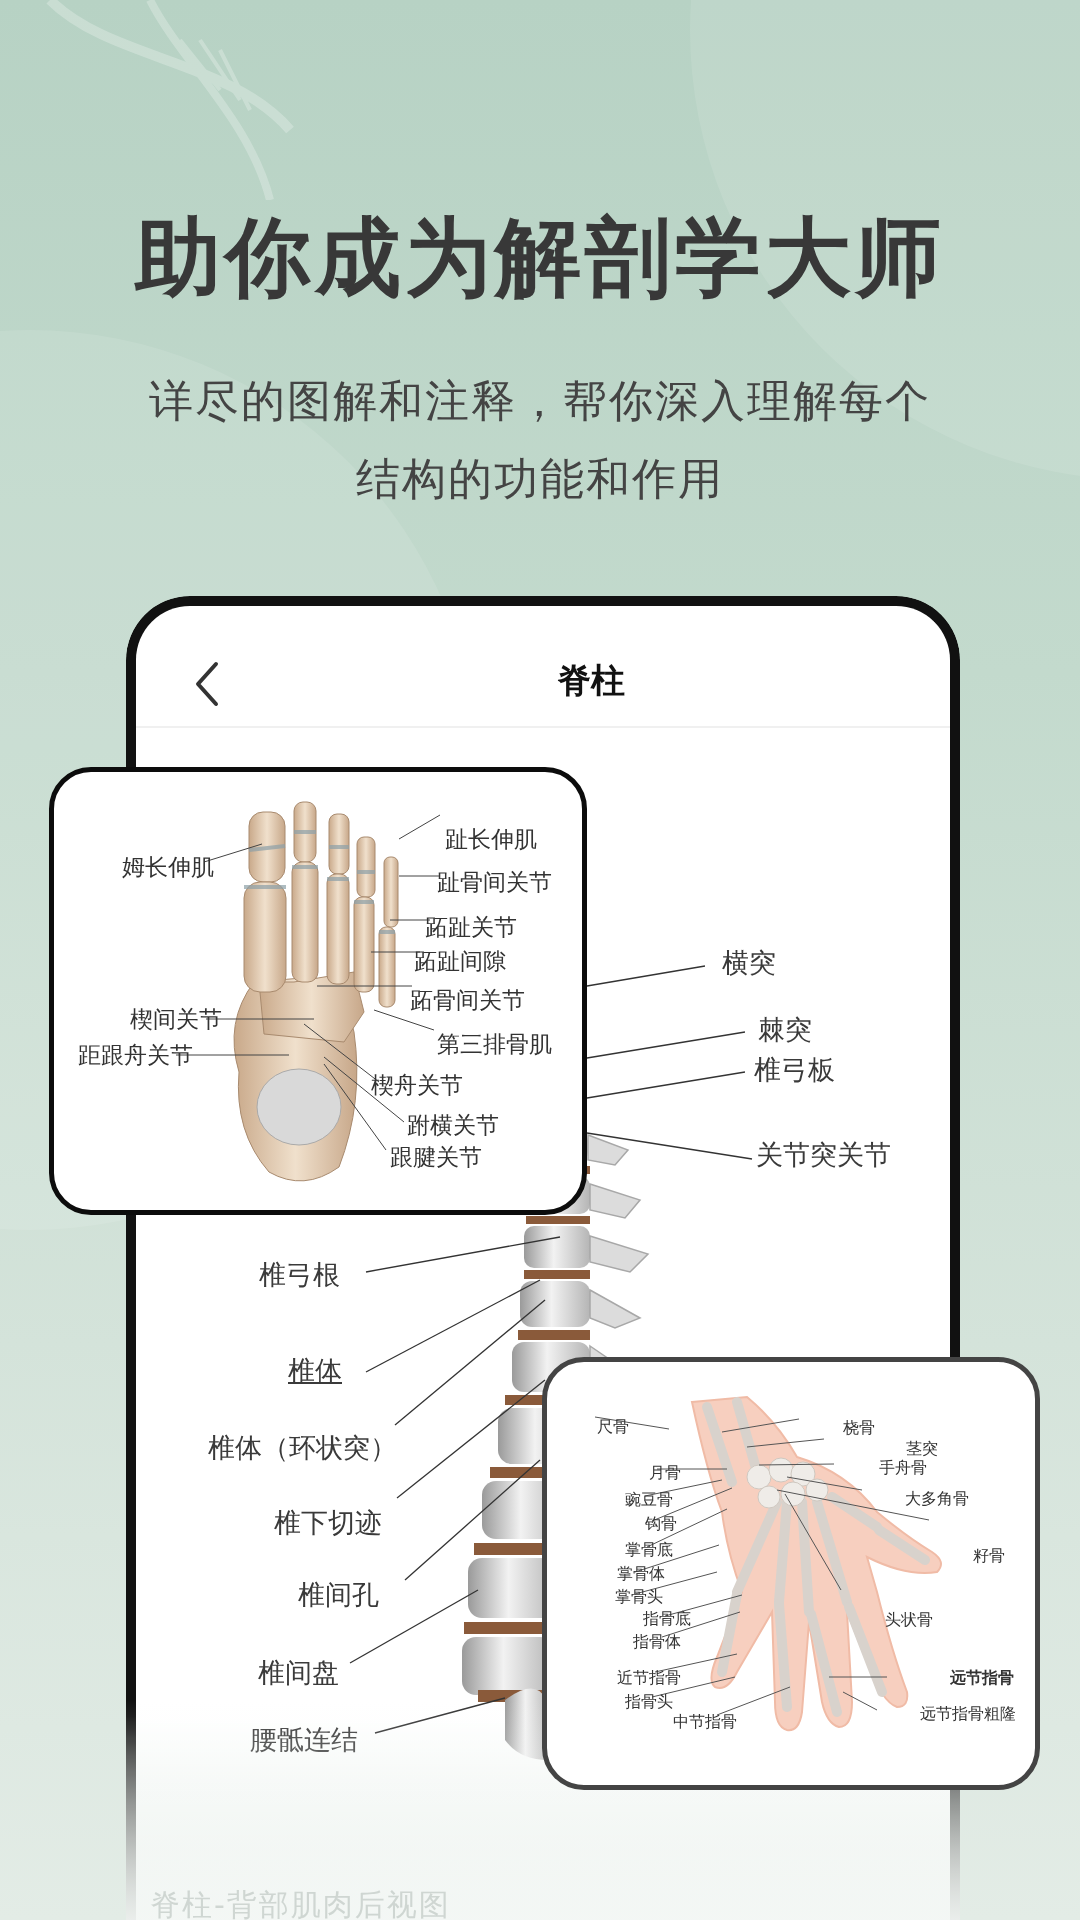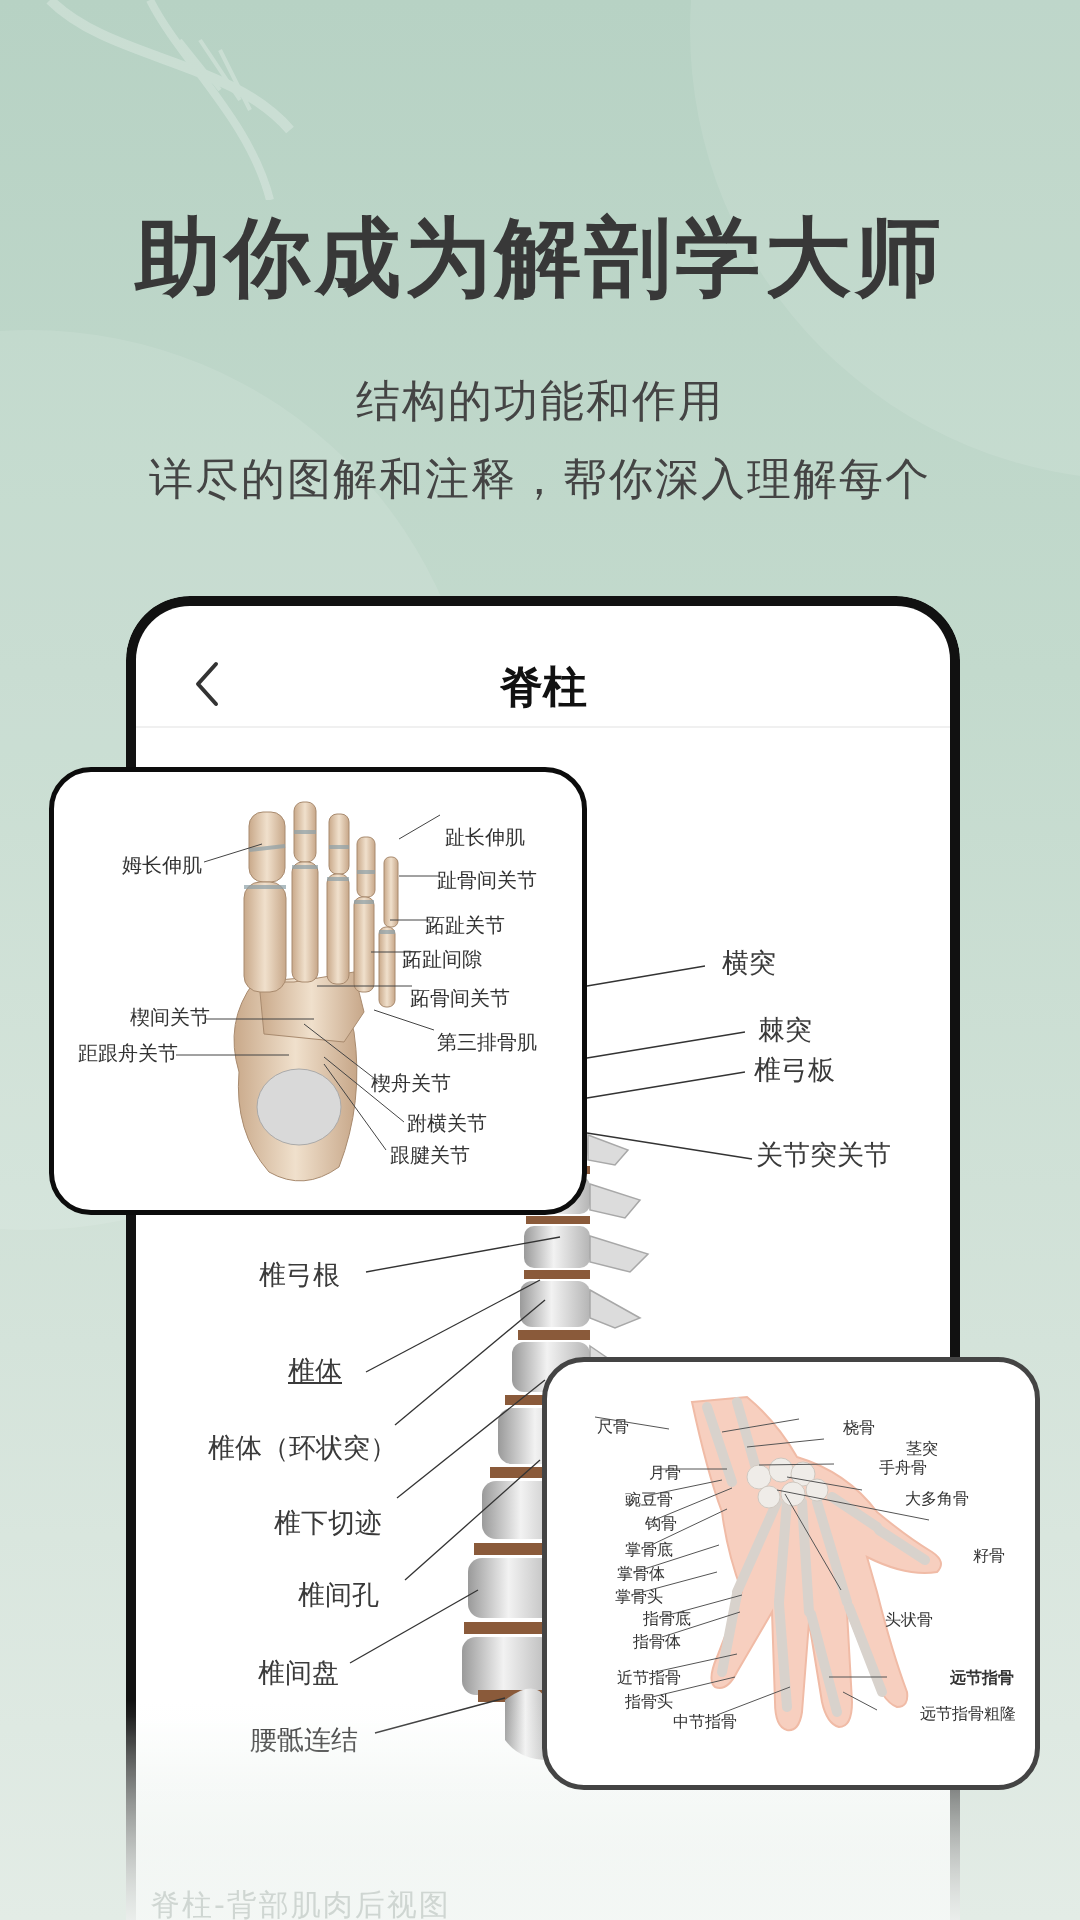--- a/index.html
+++ b/index.html
@@ -37,60 +37,60 @@
   }
   .nav {
     position:absolute; left:0; top:0; width:100%; height:120px;
     border-bottom:2px solid #f0f0f0;
   }
   .back-btn {
     position:absolute; left:52px; top:52px; width:40px; height:52px; cursor:pointer;
   }
   .nav-title {
     position:absolute; left:0; top:52px; width:100%; text-align:center;
-    font-size:44px; font-weight:bold; color:#111;
+    font-size:34px; font-weight:bold; color:#111;padding-left:48px;
   }
 
   .spine-svg { position:absolute; left:0; top:0; }
   .spine-label {
     position:absolute; font-size:27px; color:#3a3a3a; white-space:nowrap;
   }
   .caption-faded {
     position:absolute; left:150px; top:1885px; font-size:30px; color:#cfd6d2;
     letter-spacing:2px; white-space:nowrap;
   }
 
   .card {
     position:absolute; background:#fff; box-sizing:border-box;
     border-radius:42px; overflow:hidden;
   }
   .foot-card { left:49px; top:767px; width:538px; height:448px; border:5px solid #0c0c0c; }
   .hand-card { left:542px; top:1357px; width:498px; height:433px; border:5px solid #444; }
-  .card-label { position:absolute; font-size:20px; color:#333; white-space:nowrap; }
+  .card-label { position:absolute; font-size:23px; color:#333; white-space:nowrap; }
   .hand-card .card-label { font-size:16px; }
 </style>
 </head>
 <body>
 
 <div class="deco deco-1"></div>
 <div class="deco deco-2"></div>
 <svg class="deco-helix" viewBox="0 0 280 200">
   <path d="M20 0 C 80 60, 200 60, 260 130" stroke="#fff" stroke-width="10" fill="none"></path>
   <path d="M120 0 C 150 60, 220 120, 240 200" stroke="#fff" stroke-width="8" fill="none"></path>
   <g stroke="#fff" stroke-width="4">
     <line x1="150" y1="40" x2="190" y2="90"></line>
       <line x1="170" y1="40" x2="210" y2="100"></line>
     <line x1="190" y1="50" x2="220" y2="110"></line>
   </g>
 </svg>
 
 <div class="headline">助你成为解剖学大师</div>
 <div class="subtitle">
+  <div>详尽的图解和注释，帮你深入理解每个</div>
   <div>结构的功能和作用</div>
-  <div>详尽的图解和注释，帮你深入理解每个</div>
 </div>
 
 <div class="phone">
   <div class="nav">
     <svg class="back-btn" viewBox="0 0 40 52">
       <polyline points="28,6 10,26 28,46" fill="none" stroke="#333" stroke-width="4" stroke-linecap="round" stroke-linejoin="round"></polyline>
     </svg>
     <div class="nav-title">脊柱</div>
   </div>
 </div>
@@ -216,21 +216,21 @@
       <line x1="122" y1="283" x2="235" y2="283"></line>
       <line x1="250" y1="252" x2="325" y2="310"></line>
       <line x1="270" y1="285" x2="350" y2="350"></line>
       <line x1="270" y1="292" x2="332" y2="378"></line>
     </g>
   </svg>
   <div class="card-label" style="left:68px; top:80px;">姆长伸肌</div>
   <div class="card-label" style="left:391px; top:52px;">趾长伸肌</div>
   <div class="card-label" style="left:383px; top:95px;">趾骨间关节</div>
   <div class="card-label" style="left:371px; top:140px;text-align:right;">跖趾关节</div>
-  <div class="card-label" style="left:348px; top:174px;">跖趾间隙</div>
+  <div class="card-label" style="left:360px; top:174px;">跖趾间隙</div>
   <div class="card-label" style="left:356px; top:213px;">跖骨间关节</div>
   <div class="card-label" style="left:76px; top:232px;">楔间关节</div>
   <div class="card-label" style="left:383px; top:257px;">第三排骨肌</div>
   <div class="card-label" style="left:24px; top:268px;">距跟舟关节</div>
   <div class="card-label" style="left:317px; top:298px;">楔舟关节</div>
   <div class="card-label" style="left:353px; top:338px;">跗横关节</div>
   <div class="card-label" style="left:336px; top:370px;">跟腱关节</div>
 </div>
 
 <div class="card hand-card">

